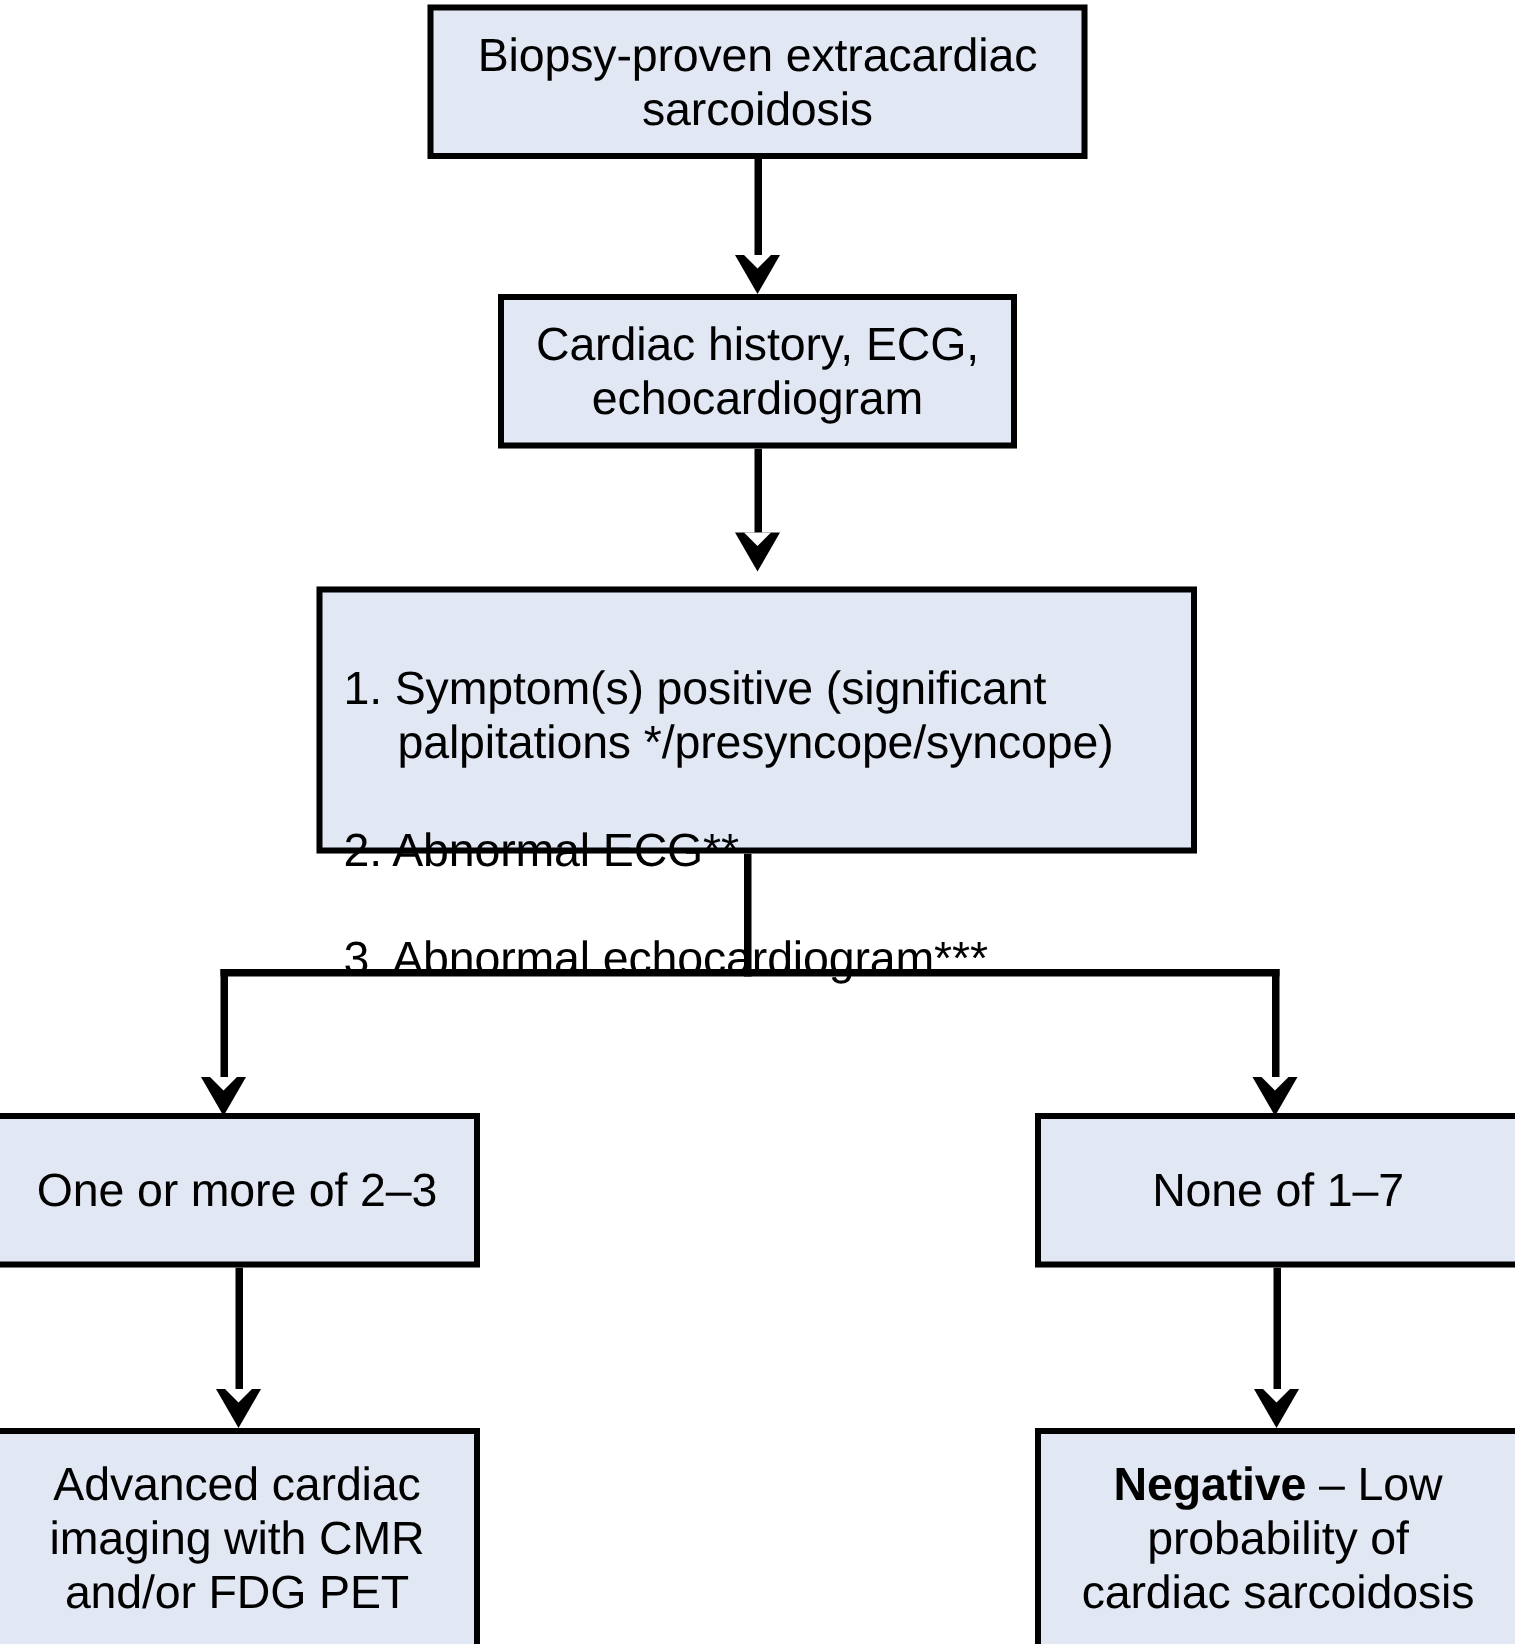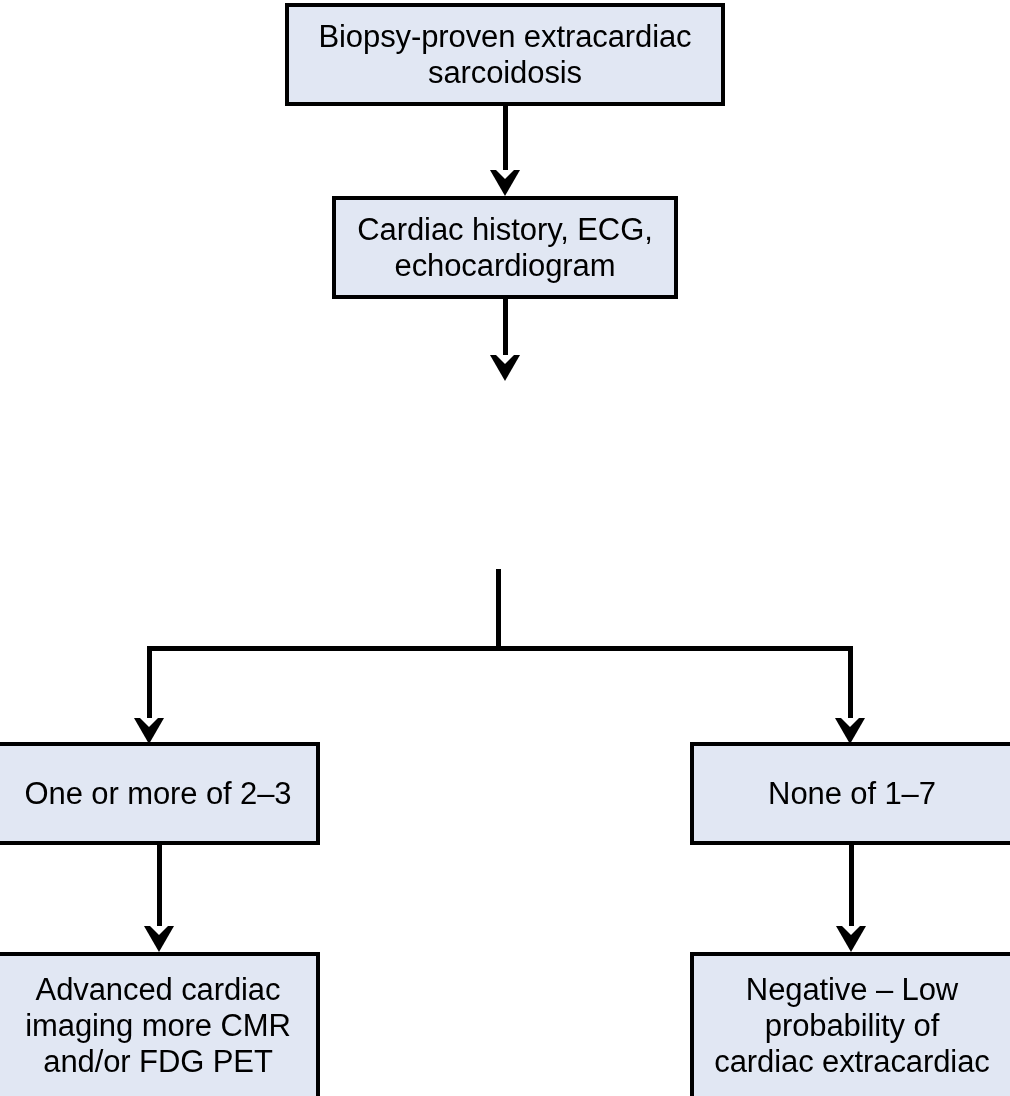--- a/index.html
+++ b/index.html
@@ -45,21 +45,21 @@
   .node.list .node-text {
     padding: 10px 8px 0 14px;
     text-indent: 0;
   }
   .node.list .node-text .li {
     display: block;
     padding-left: 36px;
     text-indent: -36px;
   }
   .bold {
-    font-weight: normal;
+    font-weight: bold;
   }
   
   #box-root       { left: 285px; top: 3px;   width: 440px; height: 103px; }
   #box-workup     { left: 332px; top: 196px; width: 346px; height: 103px; }
   #box-criteria   { left: 211px; top: 391px; width: 587px; height: 178px; }
   #box-one-or-more{ left: -4px;  top: 742px; width: 324px; height: 103px; }
   #box-none       { left: 690px; top: 742px; width: 324px; height: 103px; }
   #box-advanced   { left: -4px;  top: 952px; width: 324px; height: 148px; }
   #box-negative   { left: 690px; top: 952px; width: 324px; height: 148px; }
 
@@ -143,34 +143,41 @@
   <div class="node" id="box-workup">
     <span class="node-text">Cardiac history, ECG,
 echocardiogram</span>
   </div>
 
   <div class="node" id="box-root">
     <span class="node-text">Biopsy-proven extracardiac
 sarcoidosis</span>
   </div>
 
+  <div class="node list" id="box-criteria">
+    <span class="node-text">
+      <span class="li">1. Symptom(s) positive (significant palpitations */presyncope/syncope)</span>
+      <span class="li">2. Abnormal ECG**</span>
+      <span class="li">3. Abnormal echocardiogram***</span>
+    </span>
+  </div>
 
   <div class="node" id="box-one-or-more">
     <span class="node-text">One or more of 2–3</span>
   </div>
 
   <div class="node" id="box-none">
     <span class="node-text">None of 1–7</span>
   </div>
 
   <div class="node" id="box-advanced">
     <span class="node-text">Advanced cardiac
-imaging more CMR
+imaging with CMR
 and/or FDG PET</span>
   </div>
 
   <div class="node" id="box-negative">
     <span class="node-text"><span class="bold">Negative</span><span> – Low
 probability of
-cardiac extracardiac</span></span>
+cardiac sarcoidosis</span></span>
   </div>
 
 </div>
 
 </body></html>

